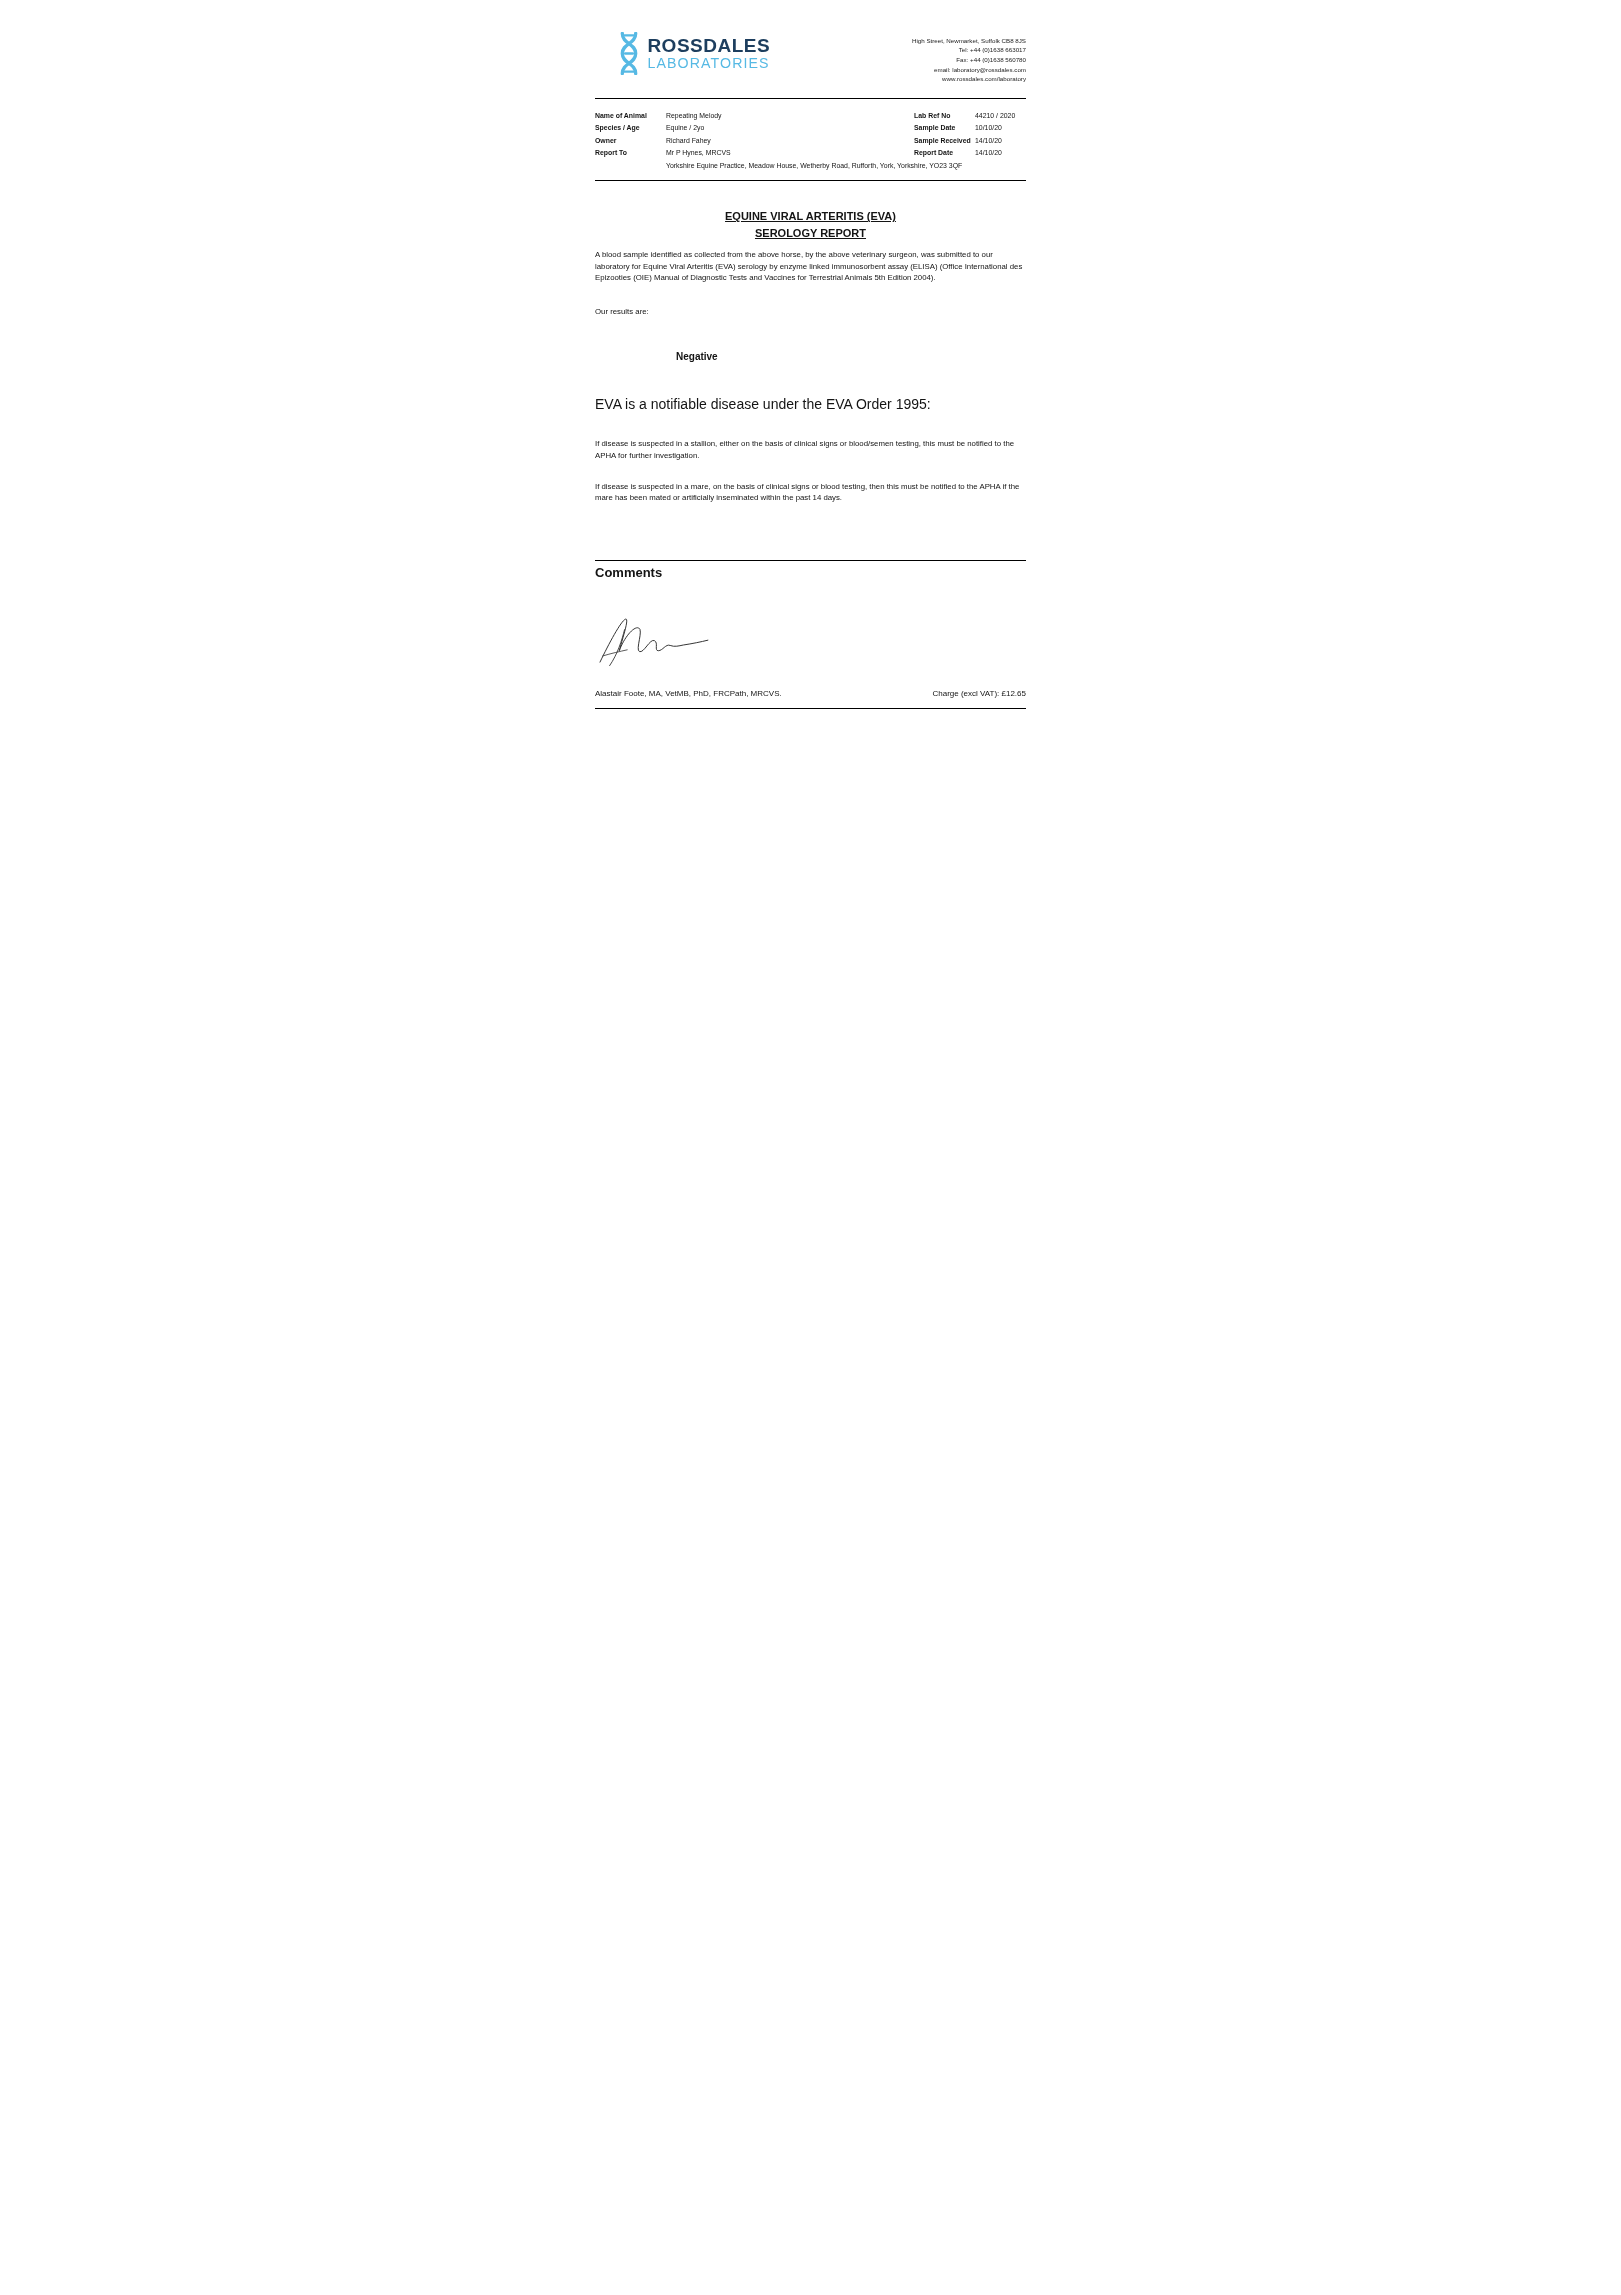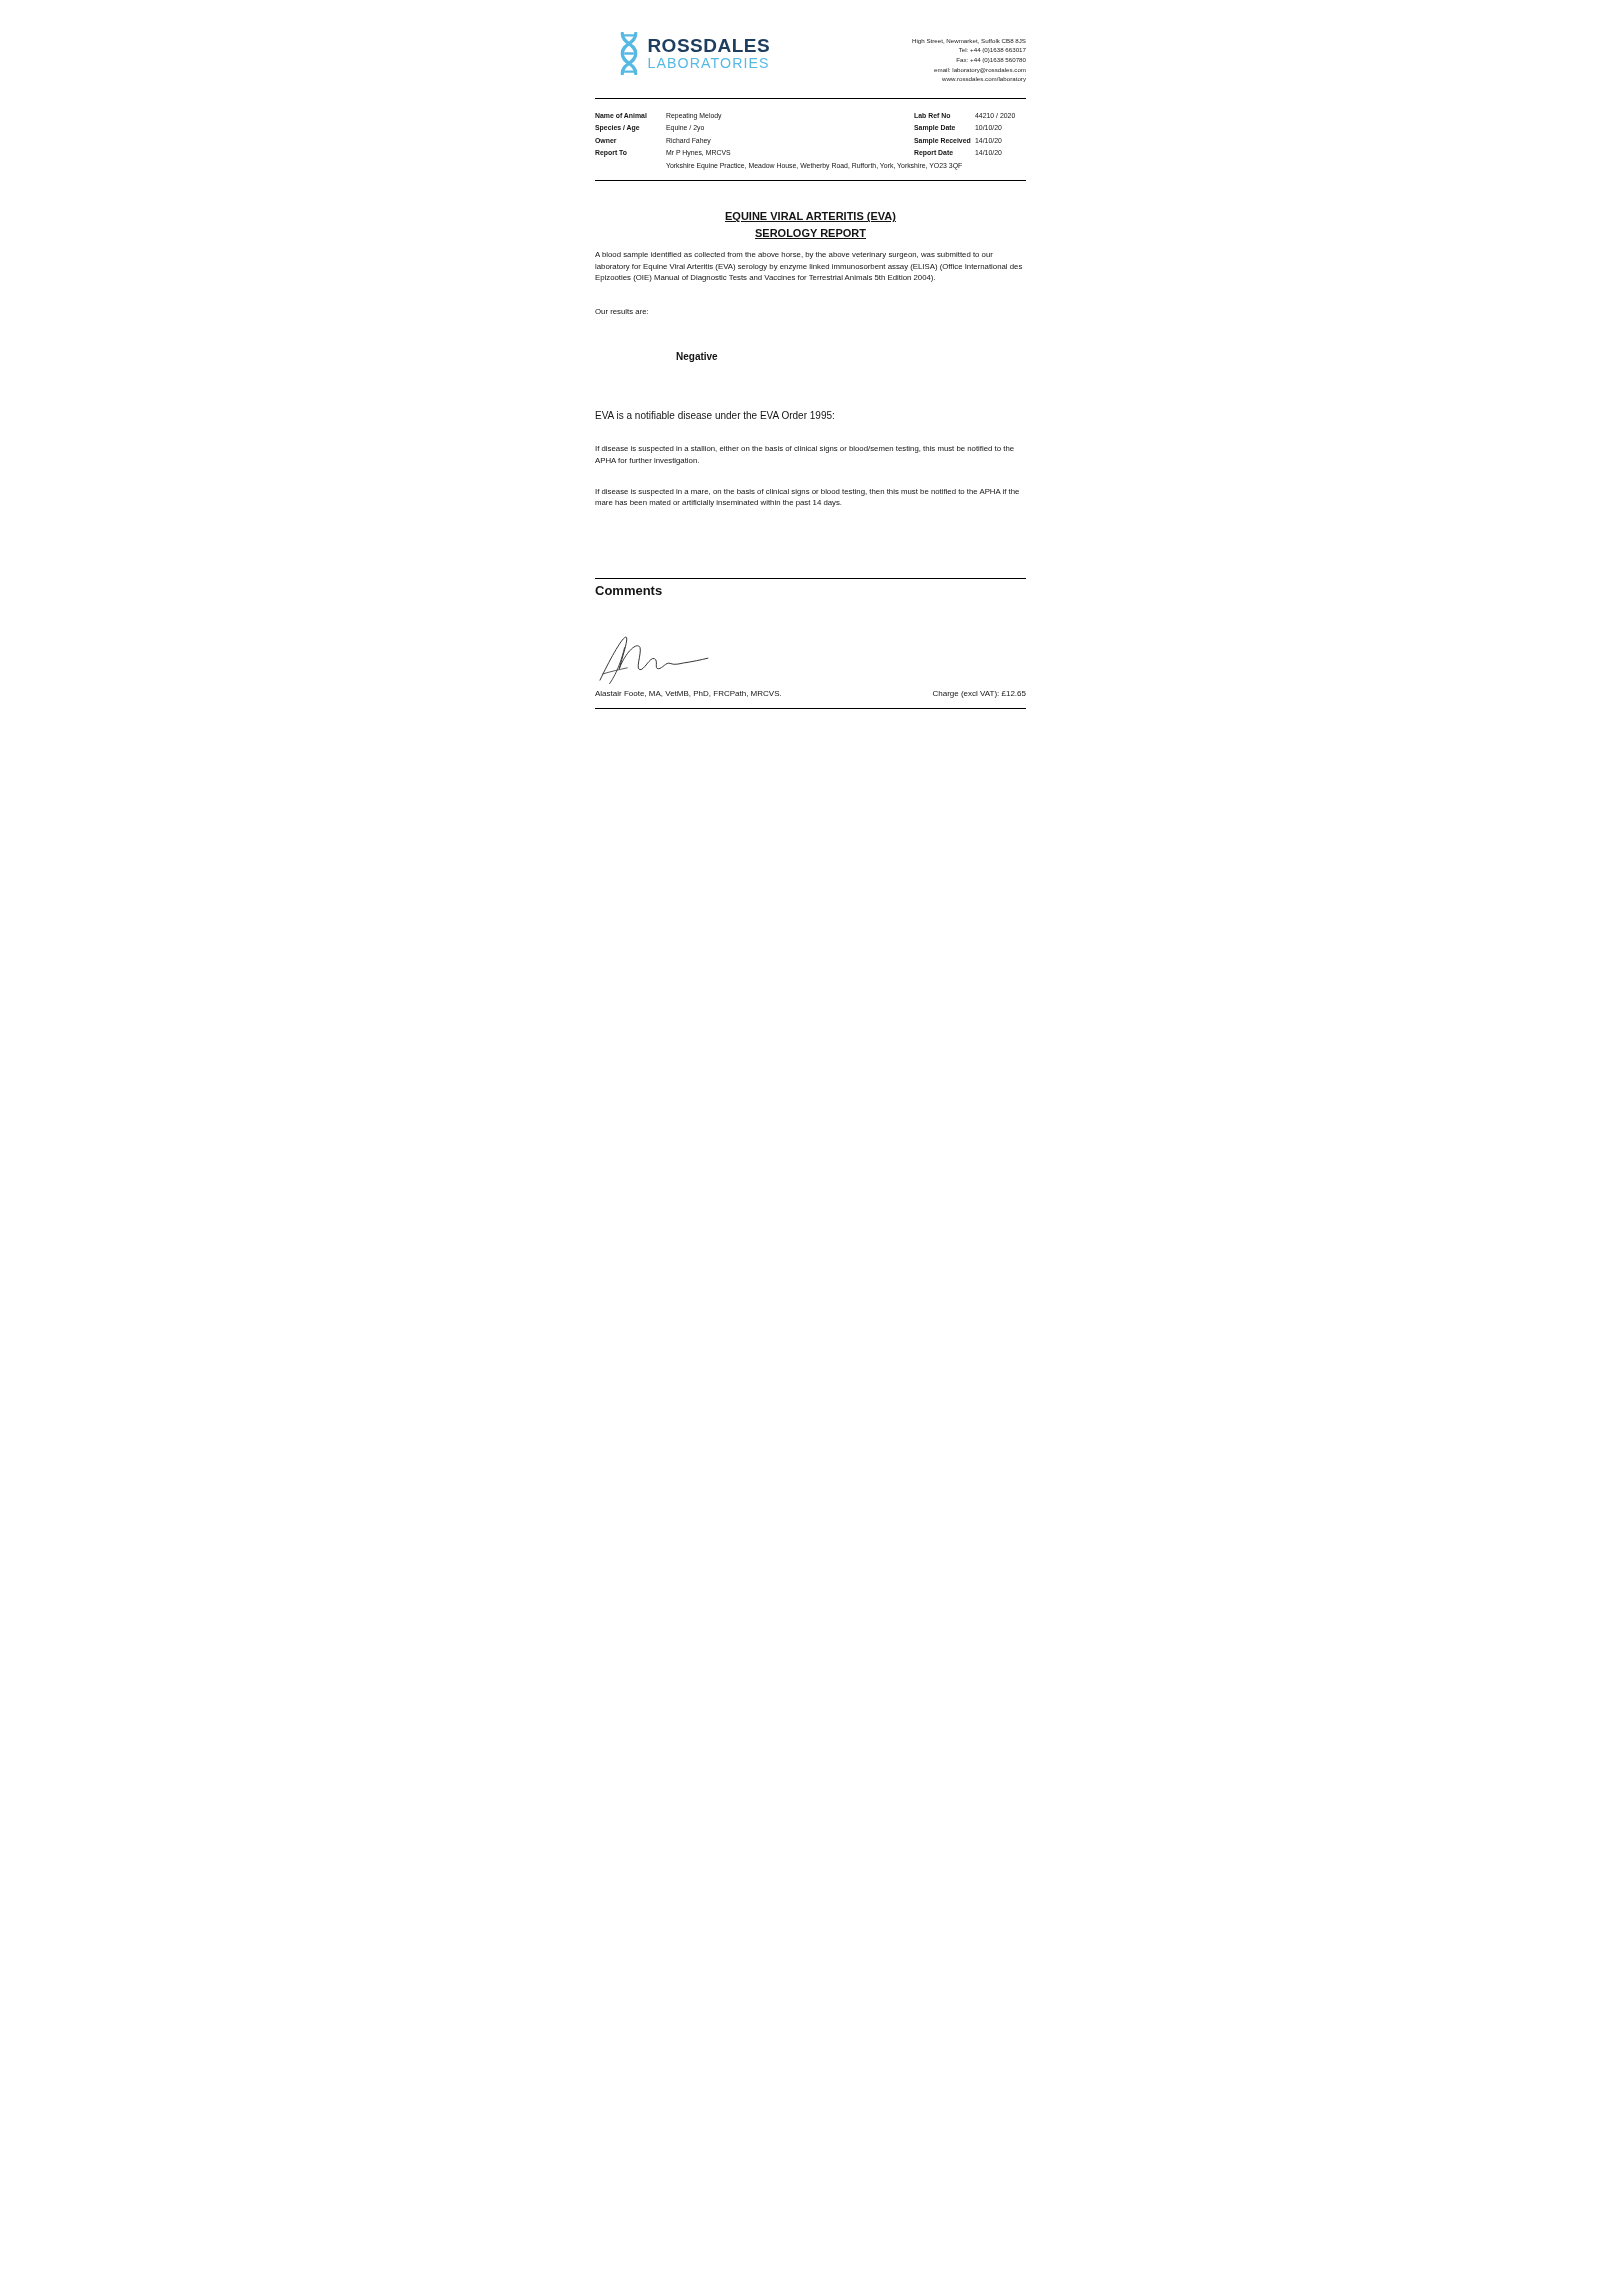--- a/index.html
+++ b/index.html
@@ -73,34 +73,34 @@
     text-align: center;
     font-size: 11px;
     font-weight: bold;
     line-height: 1.5;
     margin-top: 27px;
     text-decoration: underline;
   }
   .intro { font-size: 7.8px; line-height: 1.47; }
   .results-lead { font-size: 7.8px; margin-top: 15.6px; }
   .result { font-size: 10px; font-weight: bold; margin-top: 27.5px; margin-left: 81px; }
-  .notice-first { font-size: 10px; margin-top: 48px; }
+  .notice-first { font-size: 14px; margin-top: 34px; }
   .notice { font-size: 7.8px; line-height: 1.47; margin-top: 12px; }
 
   
   .rule-3 { margin-top: auto; }
   .comments { font-size: 13px; font-weight: bold; margin-top: 4.6px; }
   .signature { margin-top: 33px; margin-left: 0.9px; color: #2e2e2e; }
   .signature svg { display: block; }
   .sig-row {
     display: flex;
     justify-content: space-between;
     align-items: baseline;
     font-size: 8px;
-    margin-top: 1px;
+    margin-top: 19px;
   }
 </style>
 </head>
 <body>
 
 <div class="page">
 
   <header class="header">
     <div class="brand">
       <span class="dna">

